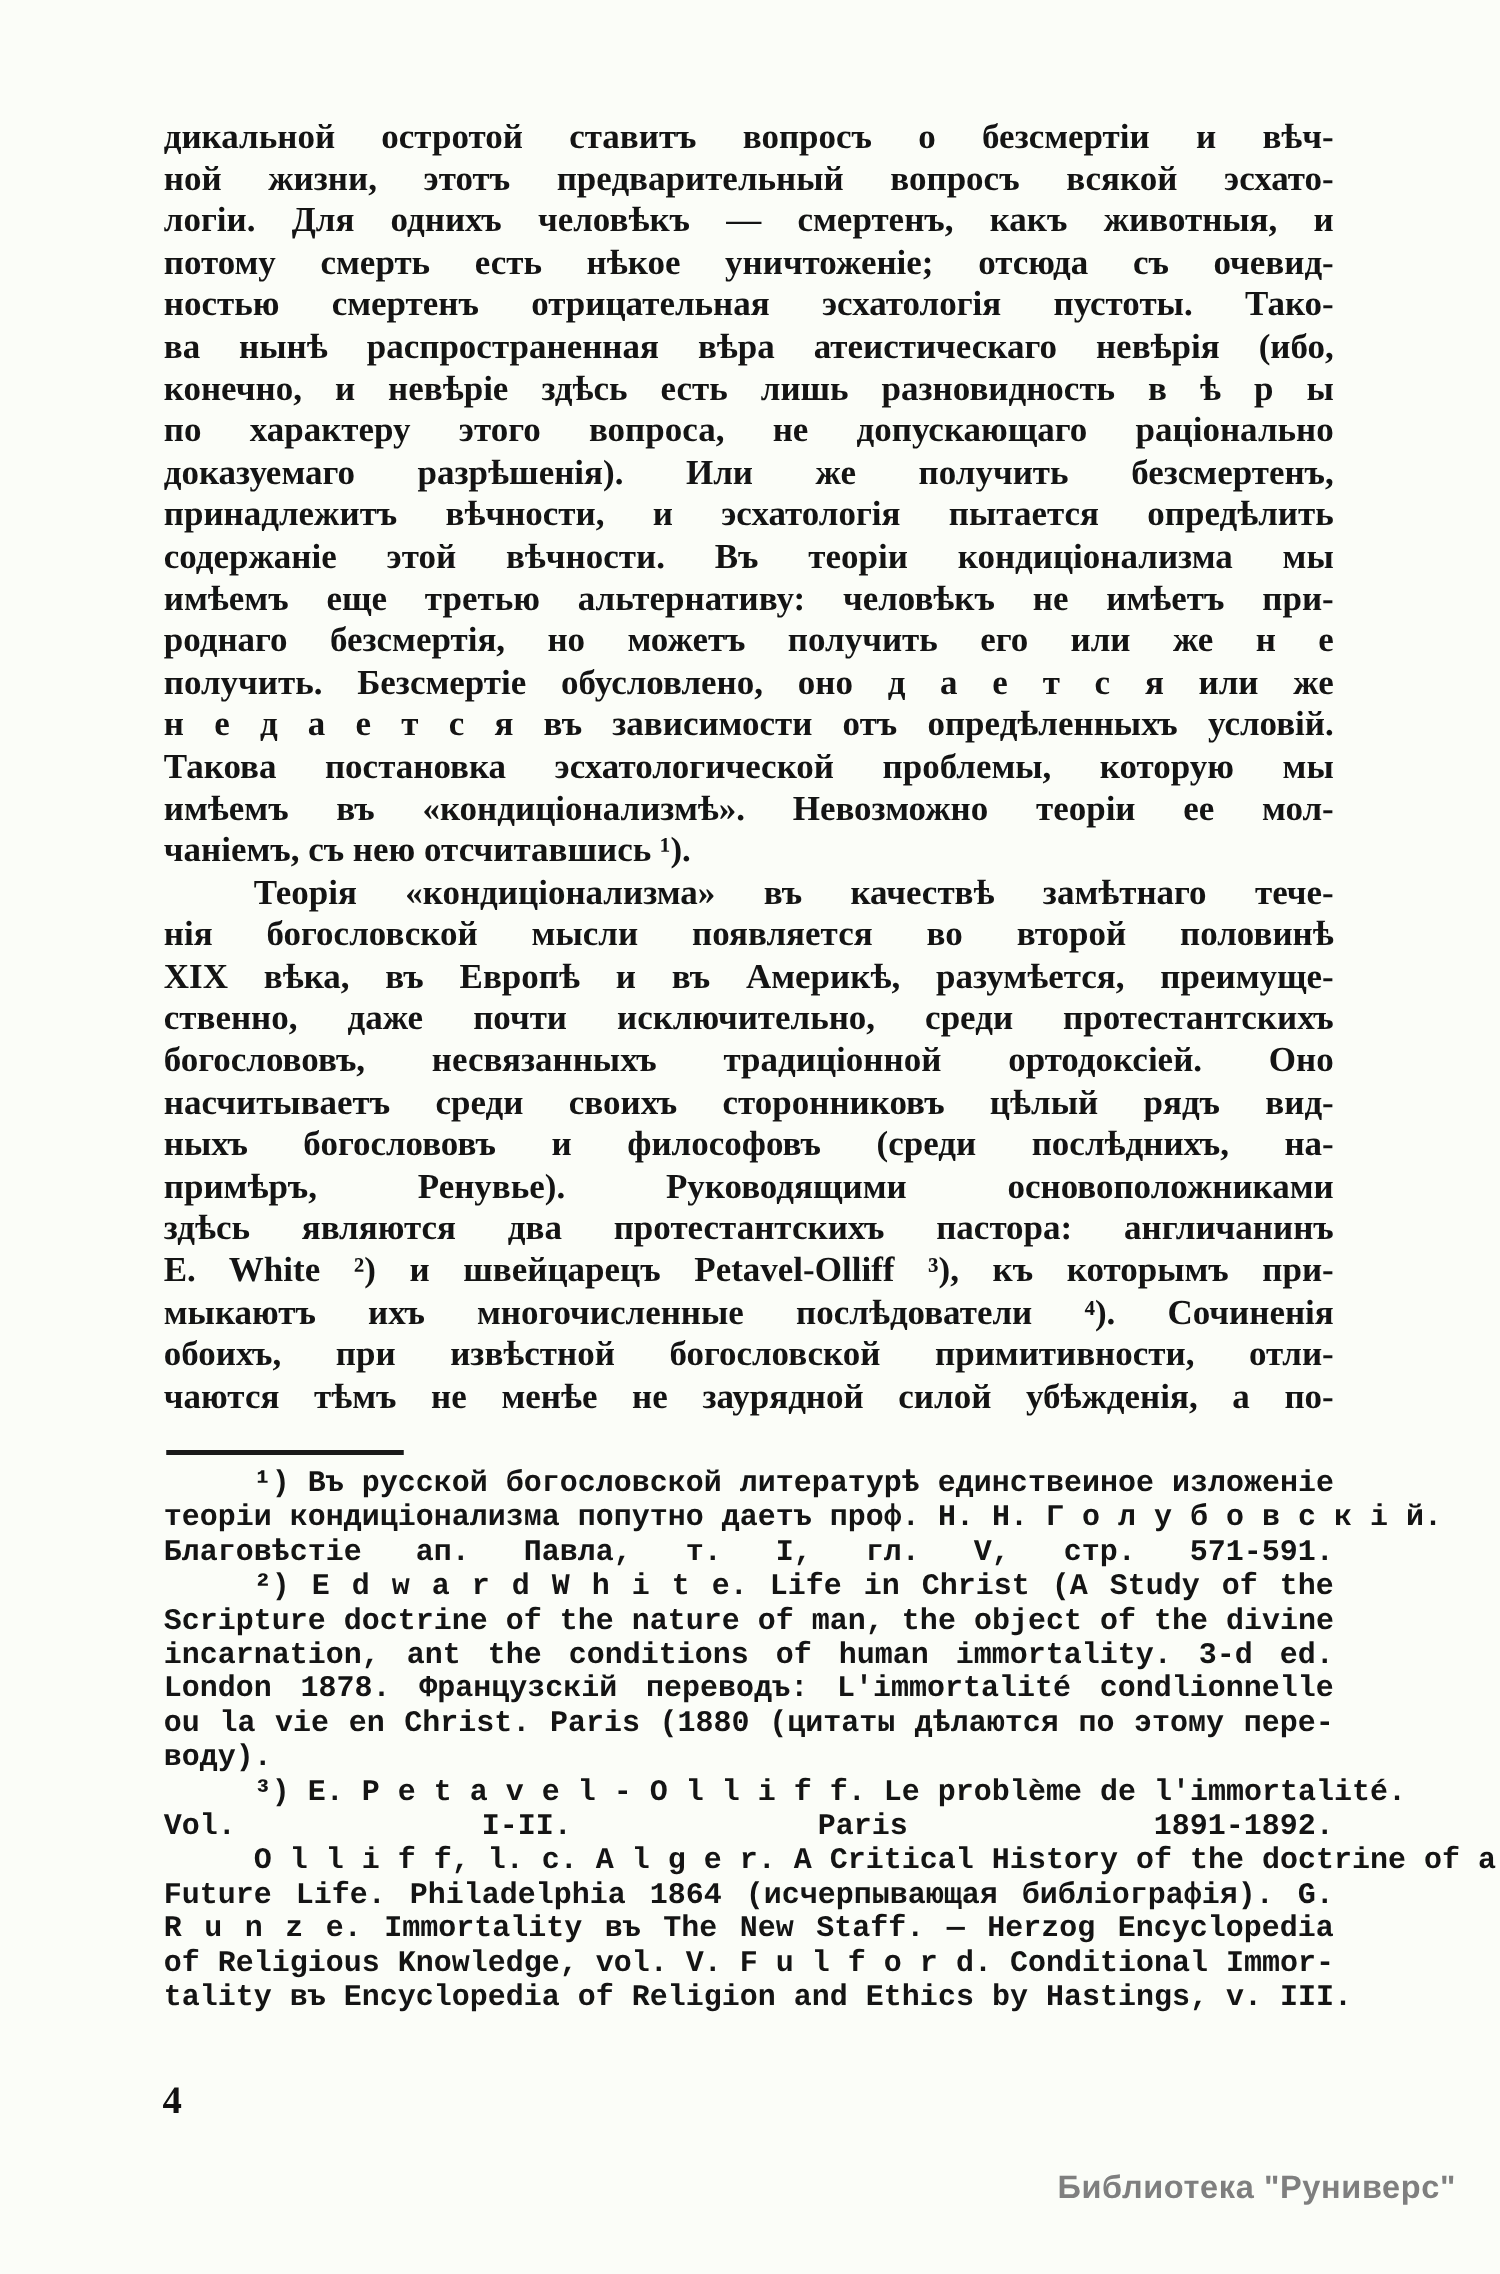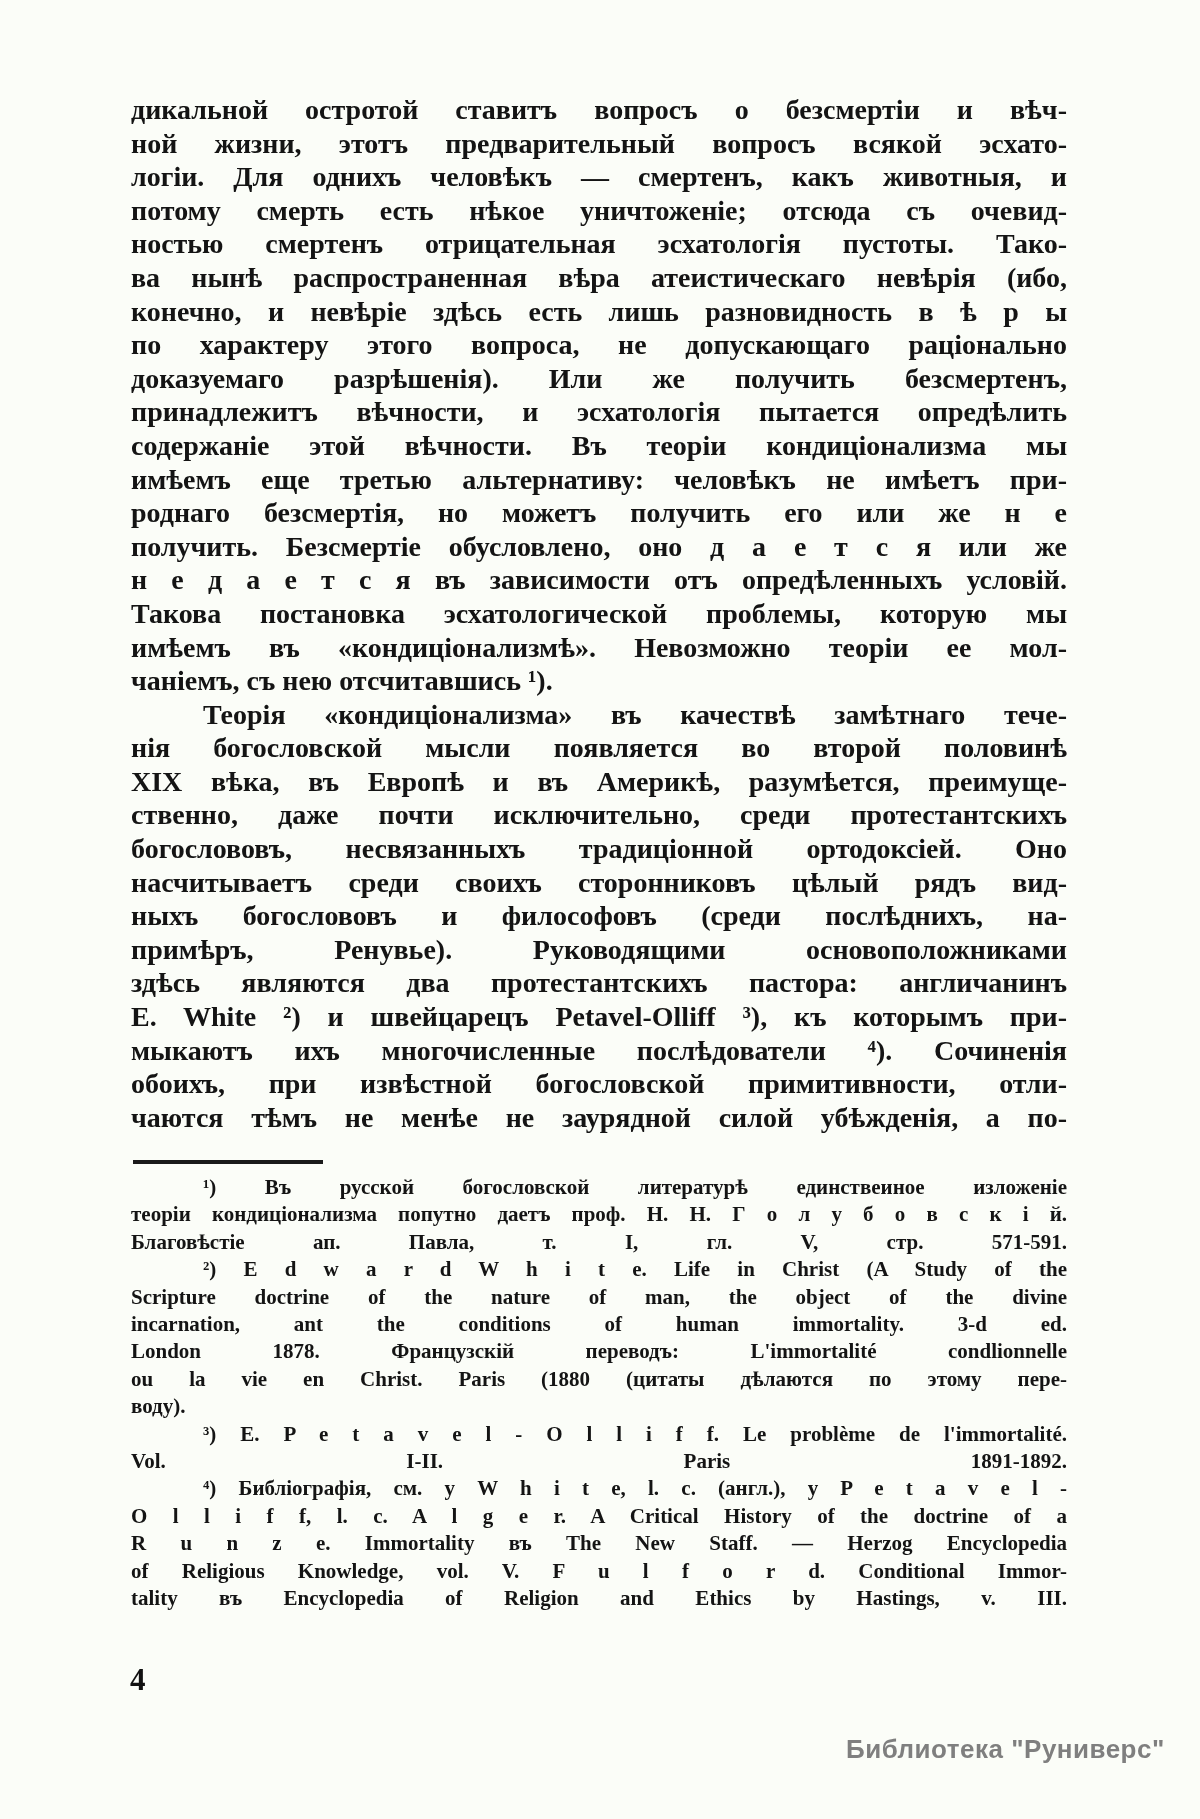--- a/index.html
+++ b/index.html
@@ -26,23 +26,23 @@
     text-align-last:justify;
   }
   .para.indent .line:first-child{text-indent:72px;}
   .line.noJust{text-align-last:left;}
   .fn-rule{
     position:absolute;left:133px;top:1160px;
     width:190px;height:4px;background:#1a1a1a;
   }
   .footnotes{
     position:absolute;left:131px;top:1174px;width:936px;
-    font-family:Liberation Serif, serif;
+    font-family:Liberation Mono, monospace;
     font-weight:600;
-    font-size:21px;
+    font-size:24px;
     color:#141414;
   }
   .footnotes .line{
     line-height:27.4px;
     white-space:nowrap;
     text-align:justify;
     text-align-last:justify;
   }
   .page-number{
     position:absolute;left:130px;top:1662px;
@@ -112,22 +112,22 @@
         <div class="line">incarnation, ant the conditions of human immortality. 3-d ed.</div>
         <div class="line">London 1878. Французскій переводъ: L'immortalité condlionnelle</div>
         <div class="line">ou la vie en Christ. Paris (1880 (цитаты дѣлаются по этому пере-</div>
         <div class="line noJust">воду).</div>
       </div>
       <div class="para indent">
         <div class="line">³) E.  P e t a v e l - O l l i f f.  Le problème de l'immortalité.</div>
         <div class="line noJust">Vol. I-II. Paris 1891-1892.</div>
       </div>
       <div class="para indent">
-        <div class="line">⁴) Библіографія, см. у  W h i t e,  l. c. (англ.), у  P e t a v e l -</div>
         <div class="line">O l l i f f,  l. c.  A l g e r.  A Critical History of the doctrine of a</div>
+        <div class="line">Future Life. Philadelphia 1864 (исчерпывающая библіографія). G.</div>
         <div class="line">R u n z e.  Immortality въ The New Staff. — Herzog Encyclopedia</div>
         <div class="line">of Religious Knowledge, vol. V.  F u l f o r d.  Conditional Immor-</div>
         <div class="line">tality въ Encyclopedia of Religion and Ethics by Hastings, v. III.</div>
       </div>
     </div>
   <div class="page-number">4</div>
   <div class="watermark">Библиотека "Руниверс"</div>
 </div>
 
 </body></html>

